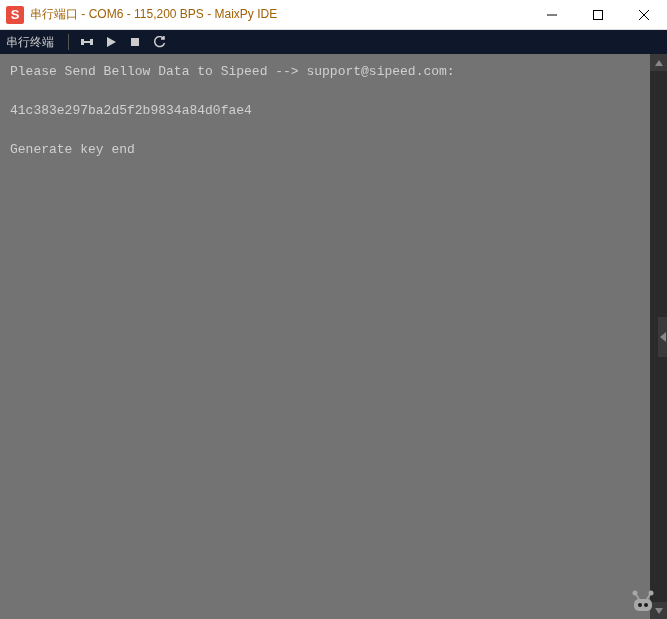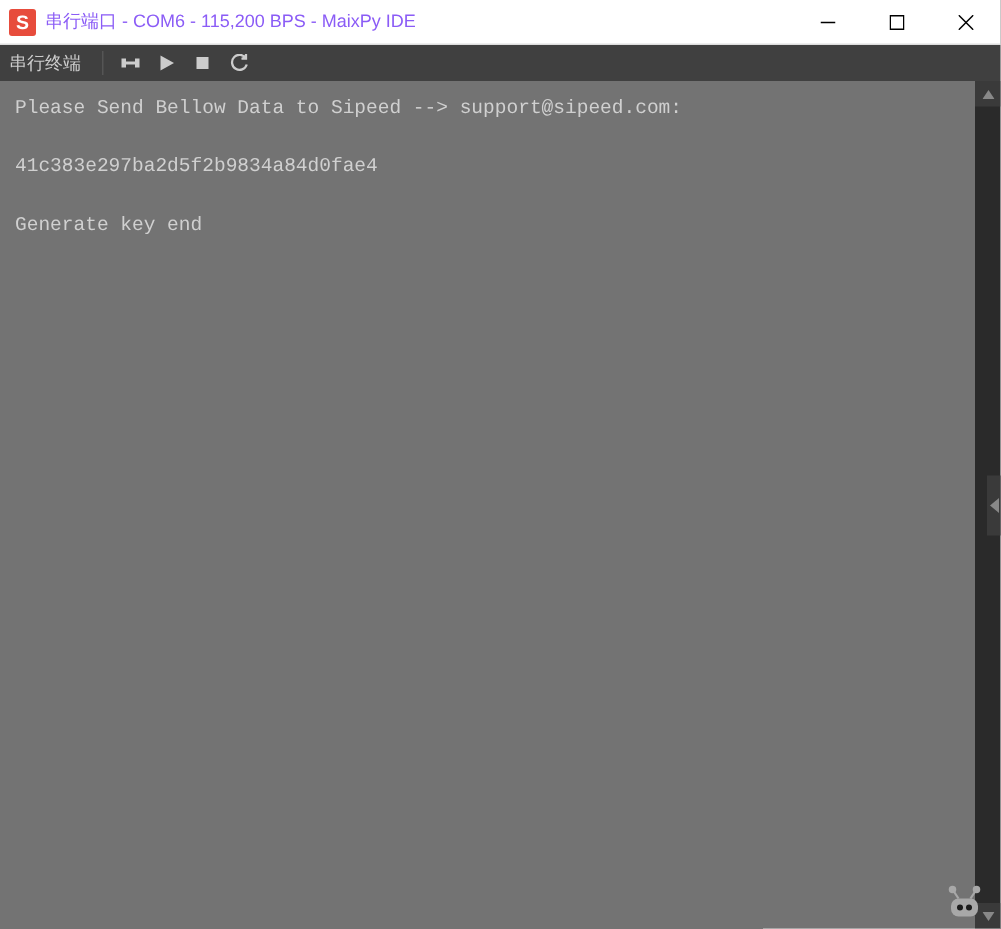--- a/index.html
+++ b/index.html
@@ -27,41 +27,41 @@
       font-weight: bold;
       font-size: 13px;
       display: flex;
       align-items: center;
       justify-content: center;
       margin-left: 6px;
       border-radius: 2px;
     }
     .title-text {
       font-size: 12px;
-      color: #8b5cf6;
+      color: #a16207;
       margin-left: 6px;
       flex: 1;
     }
     .win-controls {
       display: flex;
       height: 100%;
     }
     .win-btn {
       width: 46px;
       height: 30px;
       display: flex;
       align-items: center;
       justify-content: center;
       font-size: 12px;
       color: #000;
       cursor: pointer;
     }
     .toolbar {
       height: 24px;
-      background: #404040;
+      background: #0f172a;
       display: flex;
       align-items: center;
       padding: 0 6px;
       gap: 4px;
     }
     .toolbar-label {
       color: #ccc;
       font-size: 12px;
       margin-right: 6px;
     }

